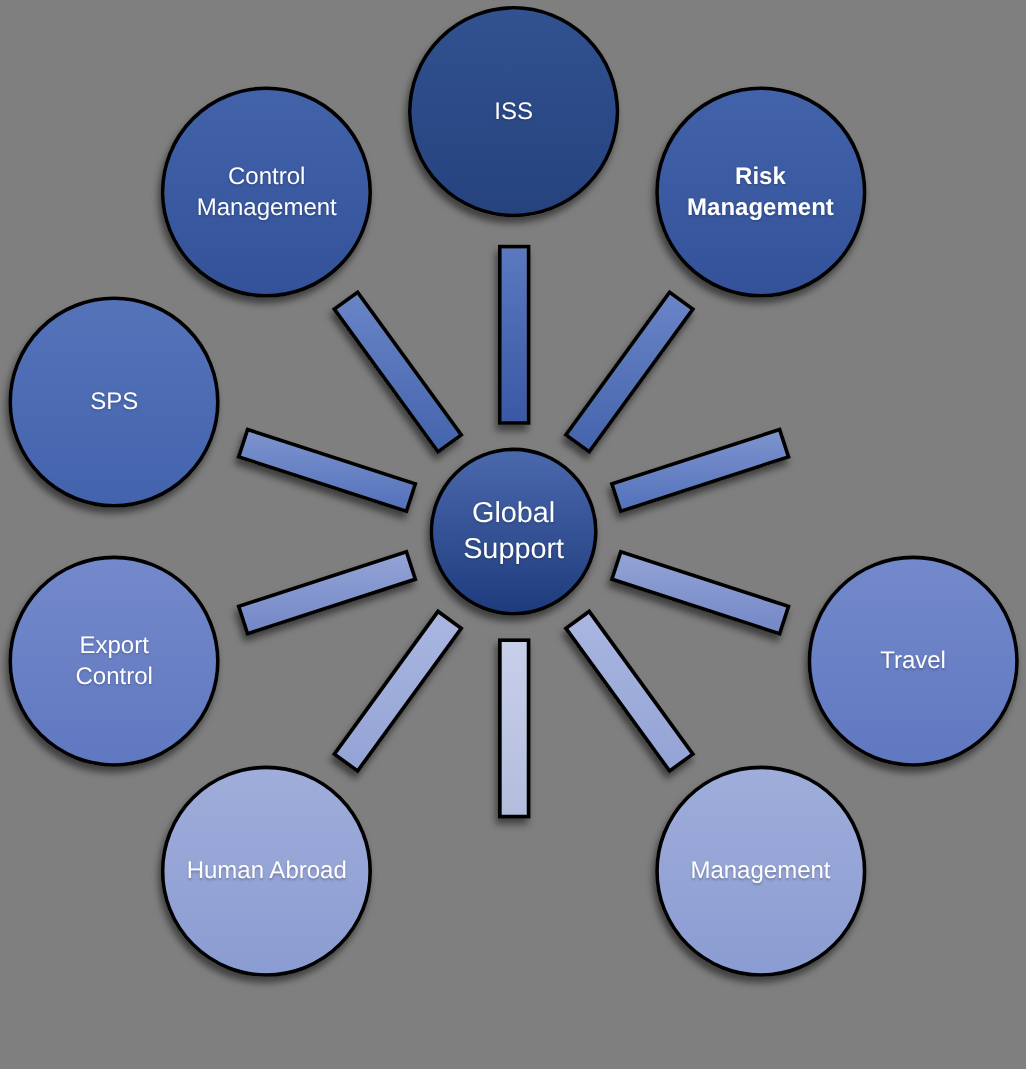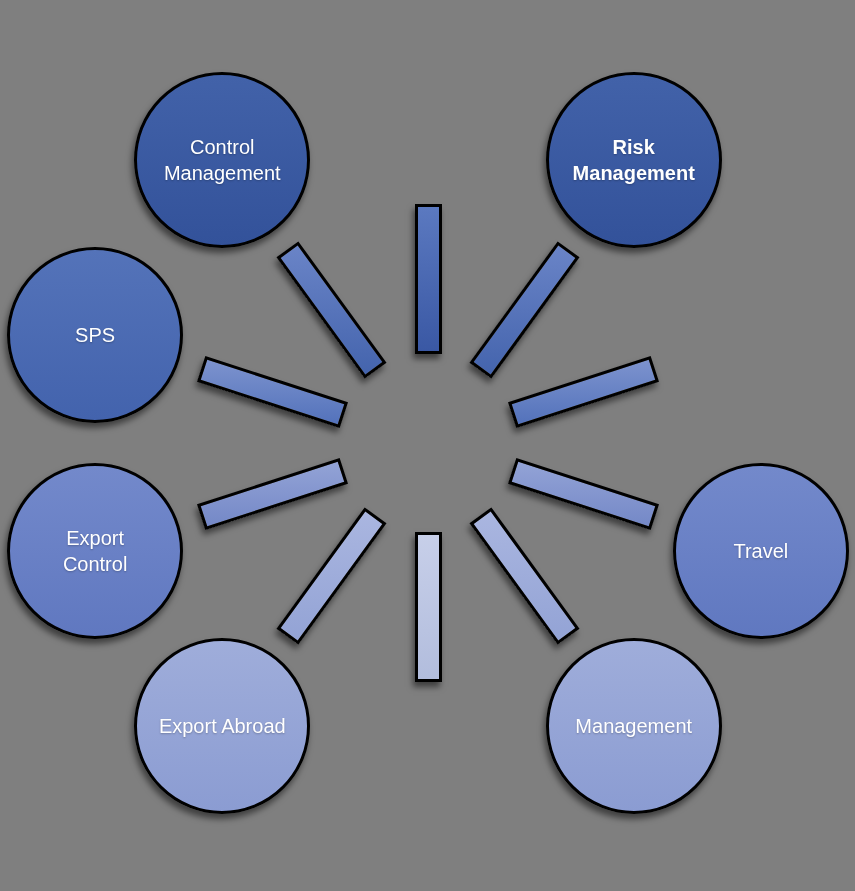--- a/index.html
+++ b/index.html
@@ -45,39 +45,46 @@
     width:27px; height:150px;
     border:3px solid #000;
     box-sizing:border-box;
     z-index:1;
   }
 </style>
 </head>
 <body>
 
 <div class="stage" id="stage" style="background: rgb(127, 127, 127);">
+  <div class="circle center-node" style="background: linear-gradient(rgb(74, 104, 172), rgb(30, 60, 125));">
+    <div class="lbl">Global
+Support</div>
+  </div>
 <div class="spoke" style="left: 414.5px; top: 204px; transform: rotate(0deg); background: linear-gradient(rgb(91, 121, 192), rgb(58, 88, 164)); box-shadow: rgba(0, 0, 0, 0.5) -2px 5px 6px;"></div>
+    <div class="circle outer" style="left: 340px; top: 5px; background: linear-gradient(rgb(49, 81, 144), rgb(38, 67, 126));">
+      <div class="lbl">ISS</div>
+    </div>
     <div class="spoke" style="left: 510.897px; top: 235.321px; transform: rotate(36deg); background: linear-gradient(144deg, rgb(106, 132, 199), rgb(68, 100, 173)); box-shadow: rgba(0, 0, 0, 0.5) 1.3px 5.2px 6px;"></div>
     <div class="circle outer" style="left: 545.725px; top: 71.8441px; background: linear-gradient(rgb(66, 98, 169), rgb(51, 82, 154)); font-weight: bold;">
       <div class="lbl">Risk
 Management</div>
     </div>
     <div class="spoke" style="left: 570.473px; top: 317.321px; transform: rotate(72deg); background: linear-gradient(108deg, rgb(125, 147, 206), rgb(83, 114, 187)); box-shadow: rgba(0, 0, 0, 0.5) 4.1px 3.4px 6px;"></div>
     <div class="spoke" style="left: 570.473px; top: 418.679px; transform: rotate(108deg); background: linear-gradient(72deg, rgb(147, 163, 214), rgb(116, 136, 199)); box-shadow: rgba(0, 0, 0, 0.5) 5.4px 0.4px 6px;"></div>
     <div class="circle outer" style="left: 672.87px; top: 463.156px; background: linear-gradient(rgb(115, 137, 203), rgb(96, 120, 192));">
       <div class="lbl">Travel</div>
     </div>
     <div class="spoke" style="left: 510.897px; top: 500.679px; transform: rotate(144deg); background: linear-gradient(36deg, rgb(170, 182, 224), rgb(147, 163, 213)); box-shadow: rgba(0, 0, 0, 0.5) 4.6px -2.9px 6px;"></div>
     <div class="circle outer" style="left: 545.725px; top: 638.156px; background: linear-gradient(rgb(159, 173, 218), rgb(139, 156, 210));">
       <div class="lbl">Management</div>
     </div>
     <div class="spoke" style="left: 414.5px; top: 532px; transform: rotate(180deg); background: linear-gradient(0deg, rgb(199, 207, 233), rgb(178, 189, 221)); box-shadow: rgba(0, 0, 0, 0.5) 2px -5px 6px;"></div>
     <div class="spoke" style="left: 318.103px; top: 500.679px; transform: rotate(216deg); background: linear-gradient(-36deg, rgb(170, 182, 224), rgb(147, 163, 213)); box-shadow: rgba(0, 0, 0, 0.5) -1.3px -5.2px 6px;"></div>
     <div class="circle outer" style="left: 134.275px; top: 638.156px; background: linear-gradient(rgb(159, 173, 218), rgb(139, 156, 210));">
-      <div class="lbl">Export Abroad</div>
+      <div class="lbl">Human Abroad</div>
     </div>
     <div class="spoke" style="left: 258.527px; top: 418.679px; transform: rotate(252deg); background: linear-gradient(-72deg, rgb(147, 163, 214), rgb(116, 136, 199)); box-shadow: rgba(0, 0, 0, 0.5) -4.1px -3.4px 6px;"></div>
     <div class="circle outer" style="left: 7.13022px; top: 463.156px; background: linear-gradient(rgb(115, 137, 203), rgb(96, 120, 192));">
       <div class="lbl">Export
 Control</div>
     </div>
     <div class="spoke" style="left: 258.527px; top: 317.321px; transform: rotate(288deg); background: linear-gradient(-108deg, rgb(125, 147, 206), rgb(83, 114, 187)); box-shadow: rgba(0, 0, 0, 0.5) -5.4px -0.4px 6px;"></div>
     <div class="circle outer" style="left: 7.13022px; top: 246.844px; background: linear-gradient(rgb(84, 115, 185), rgb(67, 99, 173));">
       <div class="lbl">SPS</div>
     </div>

